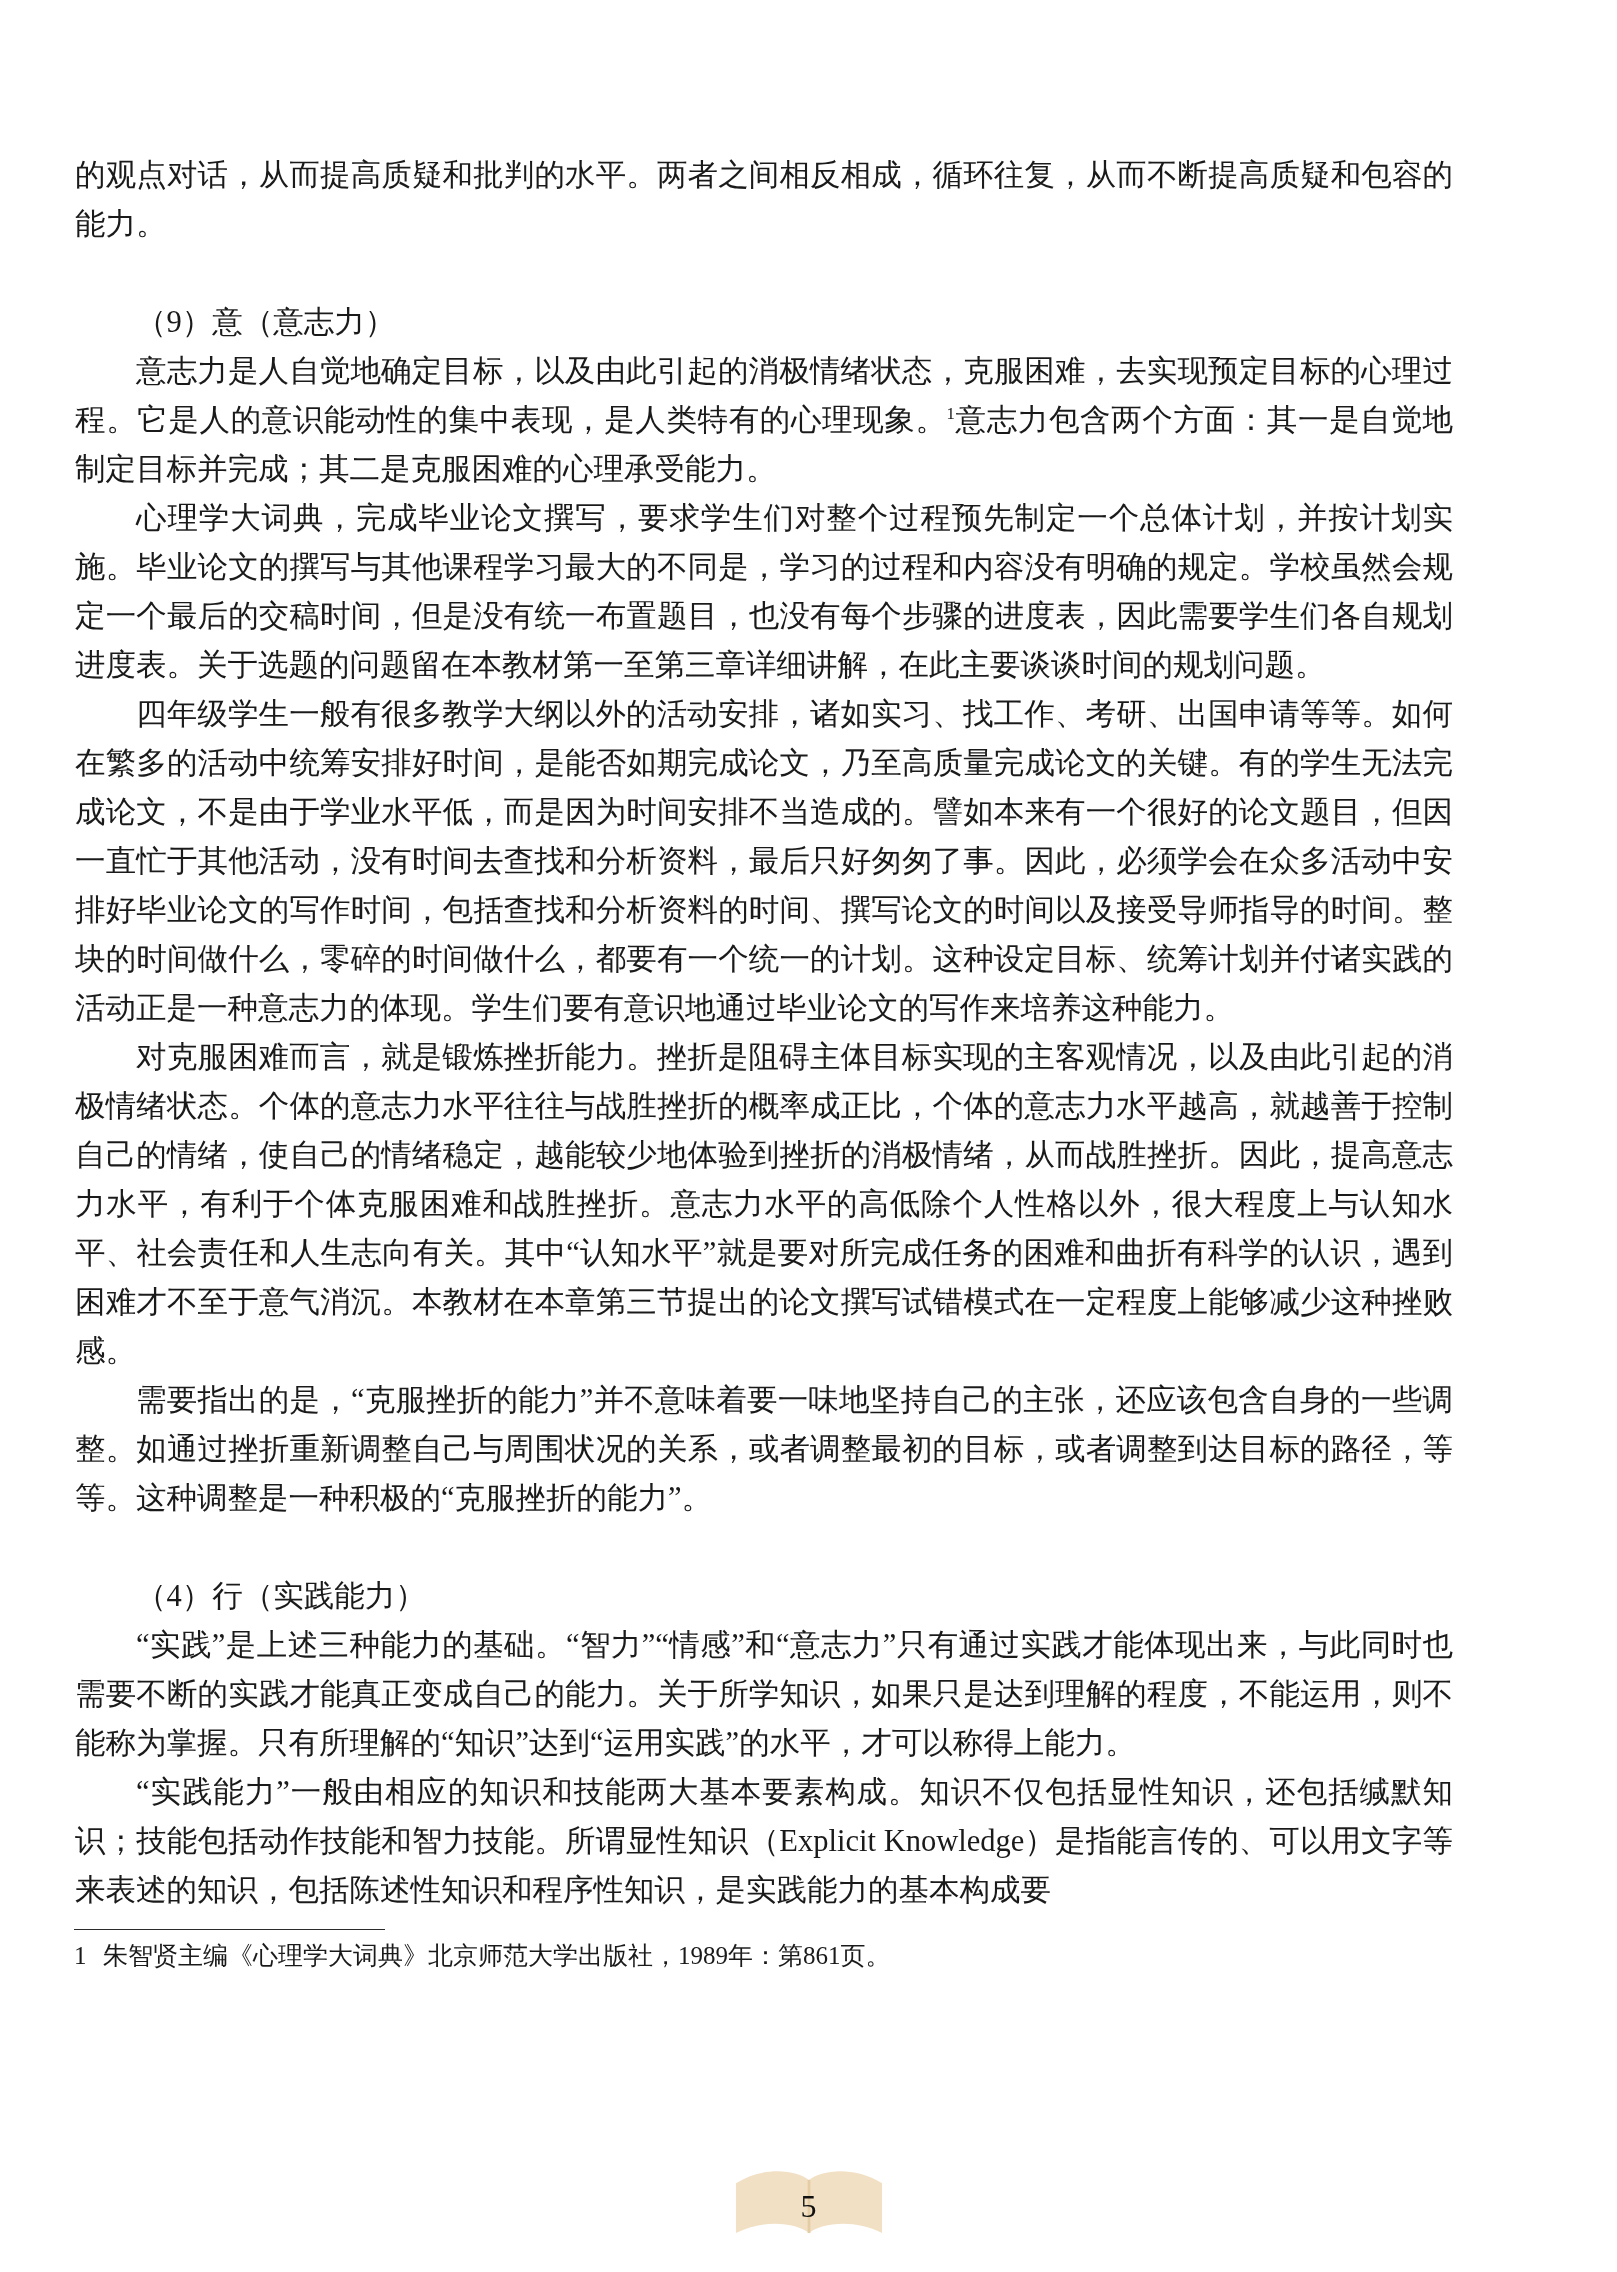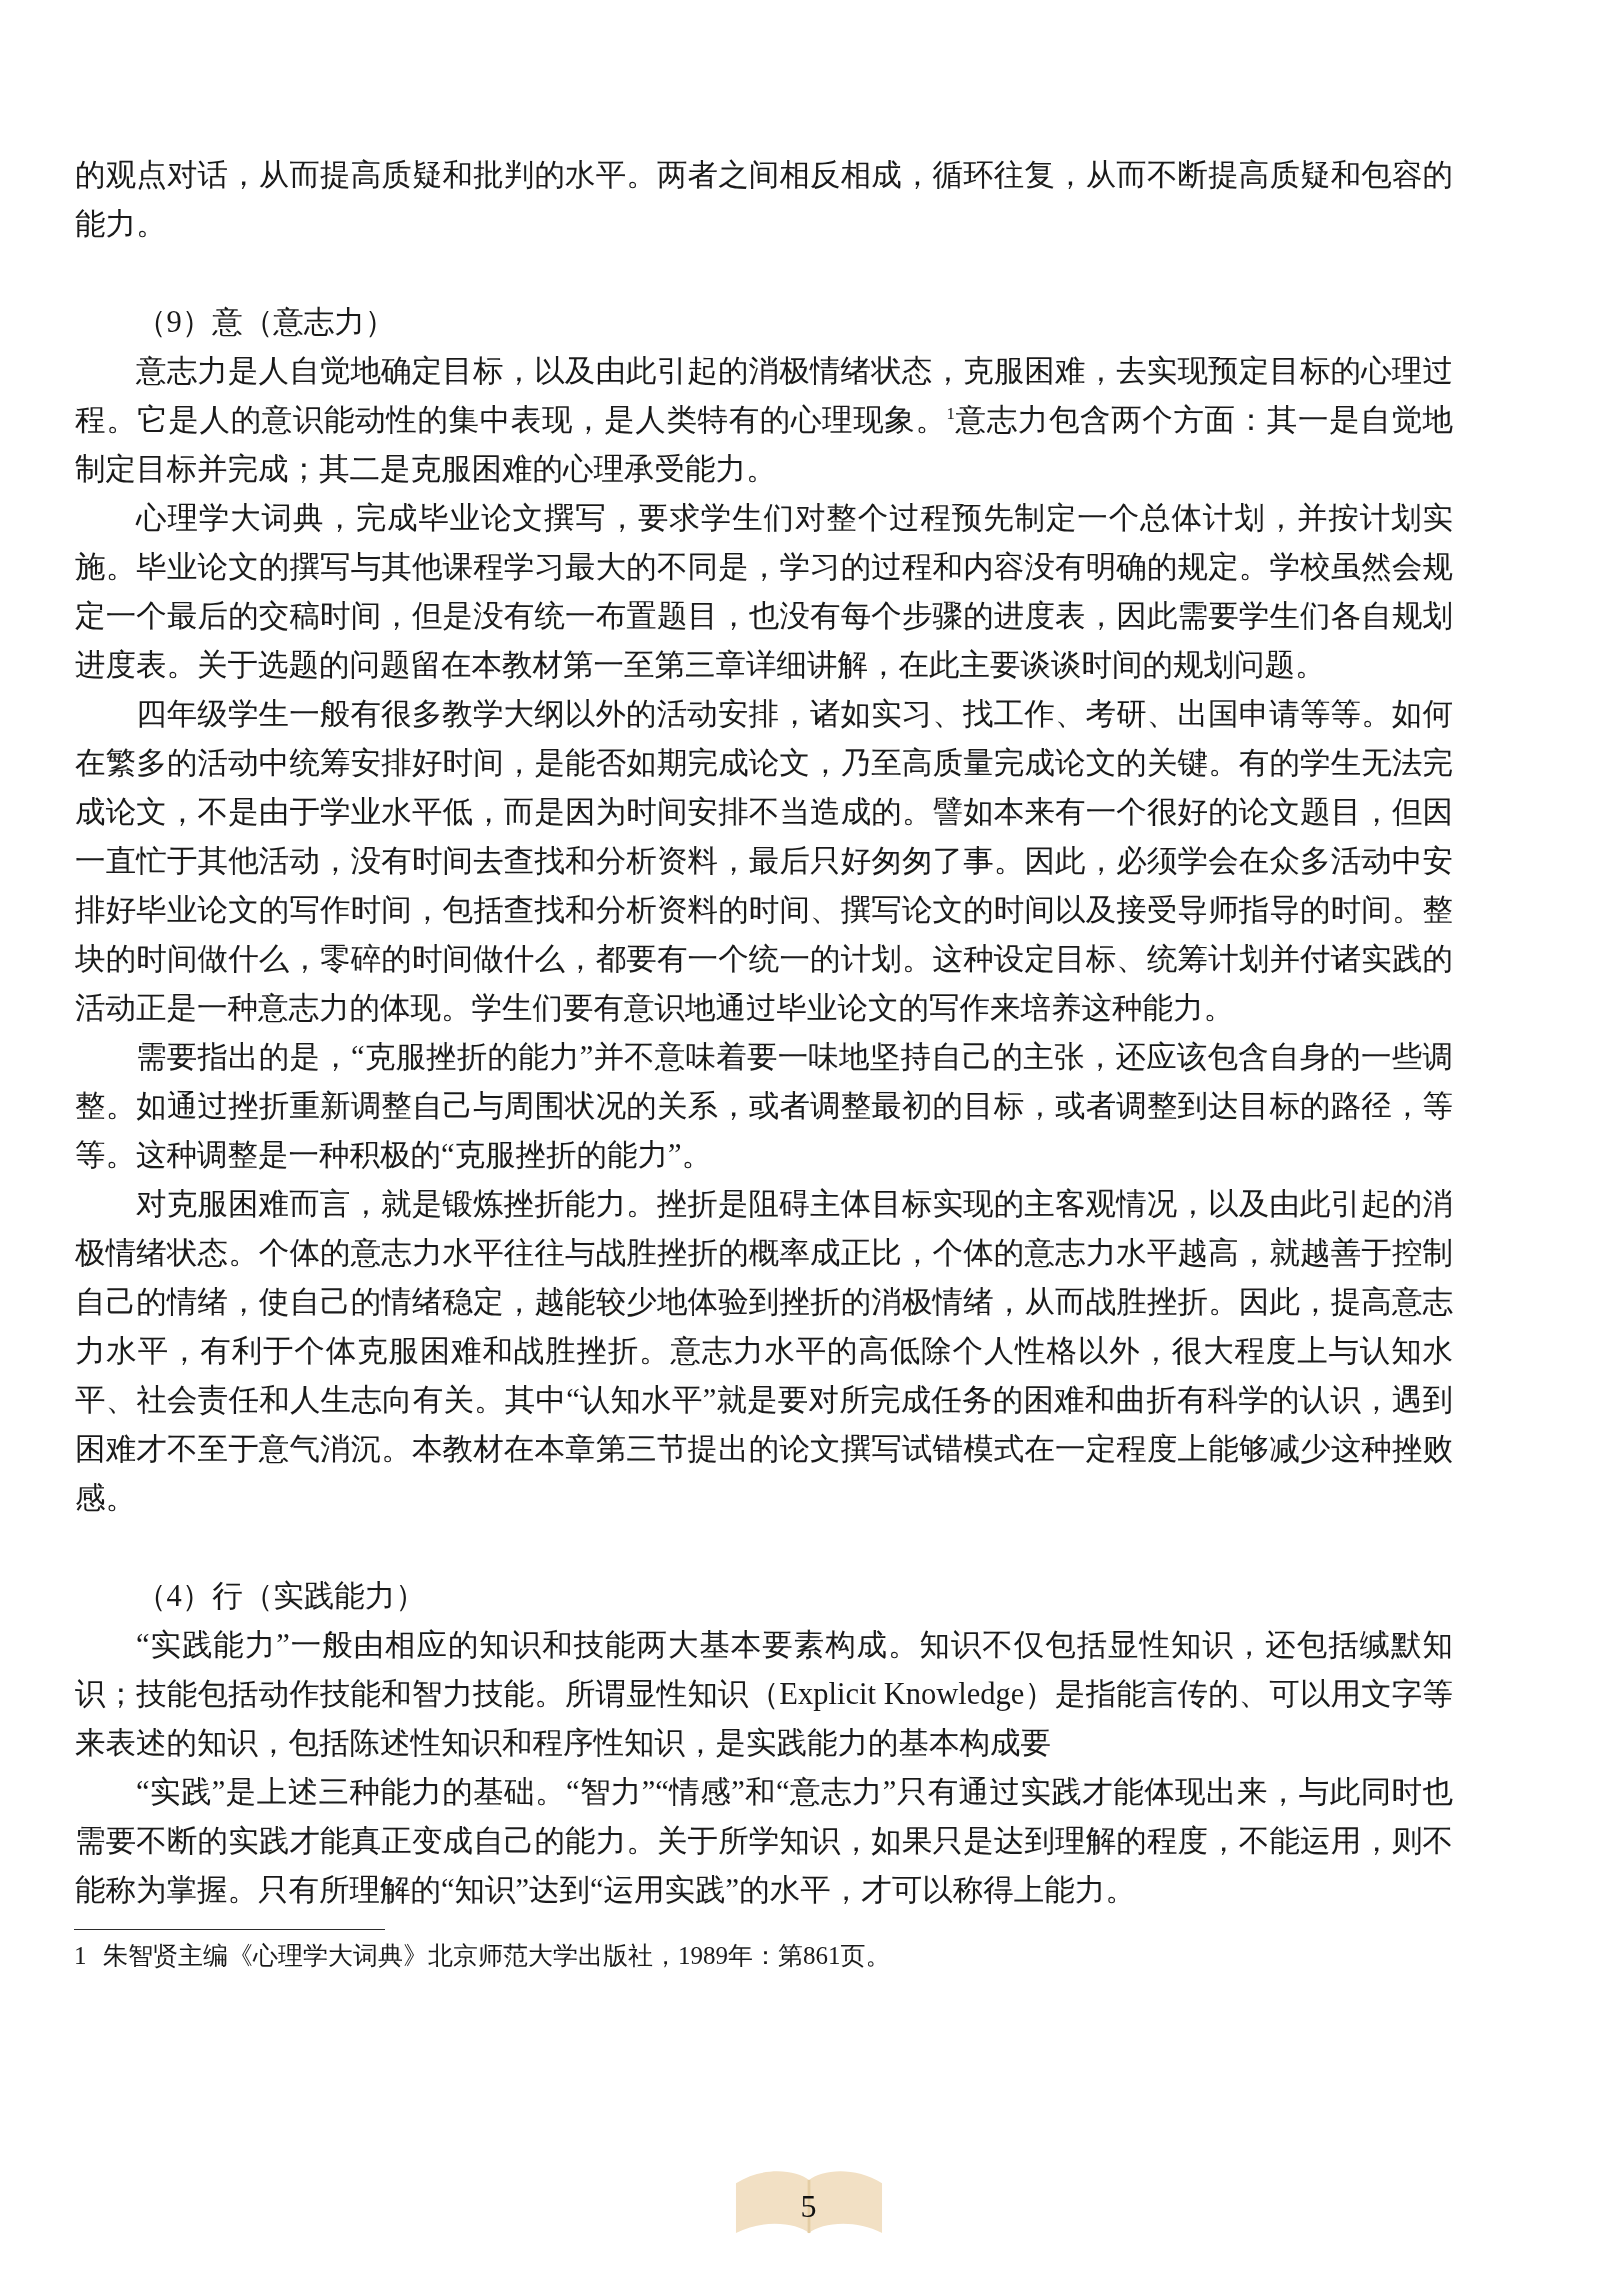--- a/index.html
+++ b/index.html
@@ -89,29 +89,29 @@
     <p class="para no-indent">的观点对话，从而提高质疑和批判的水平。两者之间相反相成，循环往复，从而不断提高质疑和包容的能力。</p>
 
     <p class="para heading">（9）意（意志力）</p>
 
     <p class="para"><span>意志力是人自觉地确定目标，以及由此引起的消极情绪状态，克服困难，去实现预定目标的心理过程。它是人的意识能动性的集中表现，是人类特有的心理现象。</span><sup class="fn-ref">1</sup><span>意志力包含两个方面：其一是自觉地制定目标并完成；其二是克服困难的心理承受能力。</span></p>
 
     <p class="para">心理学大词典，完成毕业论文撰写，要求学生们对整个过程预先制定一个总体计划，并按计划实施。毕业论文的撰写与其他课程学习最大的不同是，学习的过程和内容没有明确的规定。学校虽然会规定一个最后的交稿时间，但是没有统一布置题目，也没有每个步骤的进度表，因此需要学生们各自规划进度表。关于选题的问题留在本教材第一至第三章详细讲解，在此主要谈谈时间的规划问题。</p>
 
     <p class="para">四年级学生一般有很多教学大纲以外的活动安排，诸如实习、找工作、考研、出国申请等等。如何在繁多的活动中统筹安排好时间，是能否如期完成论文，乃至高质量完成论文的关键。有的学生无法完成论文，不是由于学业水平低，而是因为时间安排不当造成的。譬如本来有一个很好的论文题目，但因一直忙于其他活动，没有时间去查找和分析资料，最后只好匆匆了事。因此，必须学会在众多活动中安排好毕业论文的写作时间，包括查找和分析资料的时间、撰写论文的时间以及接受导师指导的时间。整块的时间做什么，零碎的时间做什么，都要有一个统一的计划。这种设定目标、统筹计划并付诸实践的活动正是一种意志力的体现。学生们要有意识地通过毕业论文的写作来培养这种能力。</p>
 
+    <p class="para">对克服困难而言，就是锻炼挫折能力。挫折是阻碍主体目标实现的主客观情况，以及由此引起的消极情绪状态。个体的意志力水平往往与战胜挫折的概率成正比，个体的意志力水平越高，就越善于控制自己的情绪，使自己的情绪稳定，越能较少地体验到挫折的消极情绪，从而战胜挫折。因此，提高意志力水平，有利于个体克服困难和战胜挫折。意志力水平的高低除个人性格以外，很大程度上与认知水平、社会责任和人生志向有关。其中“认知水平”就是要对所完成任务的困难和曲折有科学的认识，遇到困难才不至于意气消沉。本教材在本章第三节提出的论文撰写试错模式在一定程度上能够减少这种挫败感。</p>
+
     <p class="para">需要指出的是，“克服挫折的能力”并不意味着要一味地坚持自己的主张，还应该包含自身的一些调整。如通过挫折重新调整自己与周围状况的关系，或者调整最初的目标，或者调整到达目标的路径，等等。这种调整是一种积极的“克服挫折的能力”。</p>
-
-    <p class="para">对克服困难而言，就是锻炼挫折能力。挫折是阻碍主体目标实现的主客观情况，以及由此引起的消极情绪状态。个体的意志力水平往往与战胜挫折的概率成正比，个体的意志力水平越高，就越善于控制自己的情绪，使自己的情绪稳定，越能较少地体验到挫折的消极情绪，从而战胜挫折。因此，提高意志力水平，有利于个体克服困难和战胜挫折。意志力水平的高低除个人性格以外，很大程度上与认知水平、社会责任和人生志向有关。其中“认知水平”就是要对所完成任务的困难和曲折有科学的认识，遇到困难才不至于意气消沉。本教材在本章第三节提出的论文撰写试错模式在一定程度上能够减少这种挫败感。</p>
 
     <p class="para heading">（4）行（实践能力）</p>
 
+    <p class="para">“实践”是上述三种能力的基础。“智力”“情感”和“意志力”只有通过实践才能体现出来，与此同时也需要不断的实践才能真正变成自己的能力。关于所学知识，如果只是达到理解的程度，不能运用，则不能称为掌握。只有所理解的“知识”达到“运用实践”的水平，才可以称得上能力。</p>
+
     <p class="para">“实践能力”一般由相应的知识和技能两大基本要素构成。知识不仅包括显性知识，还包括缄默知识；技能包括动作技能和智力技能。所谓显性知识（Explicit Knowledge）是指能言传的、可以用文字等来表述的知识，包括陈述性知识和程序性知识，是实践能力的基本构成要</p>
-
-    <p class="para">“实践”是上述三种能力的基础。“智力”“情感”和“意志力”只有通过实践才能体现出来，与此同时也需要不断的实践才能真正变成自己的能力。关于所学知识，如果只是达到理解的程度，不能运用，则不能称为掌握。只有所理解的“知识”达到“运用实践”的水平，才可以称得上能力。</p>
 
   </div>
 
   <div class="footnote-area">
     <div class="footnote-divider"></div>
     <p class="footnote"><span class="fn-marker">1</span><span>朱智贤主编《心理学大词典》北京师范大学出版社，1989年：第861页。</span></p>
   </div>
 
   <div class="page-footer">
     <div class="book-wrap">

